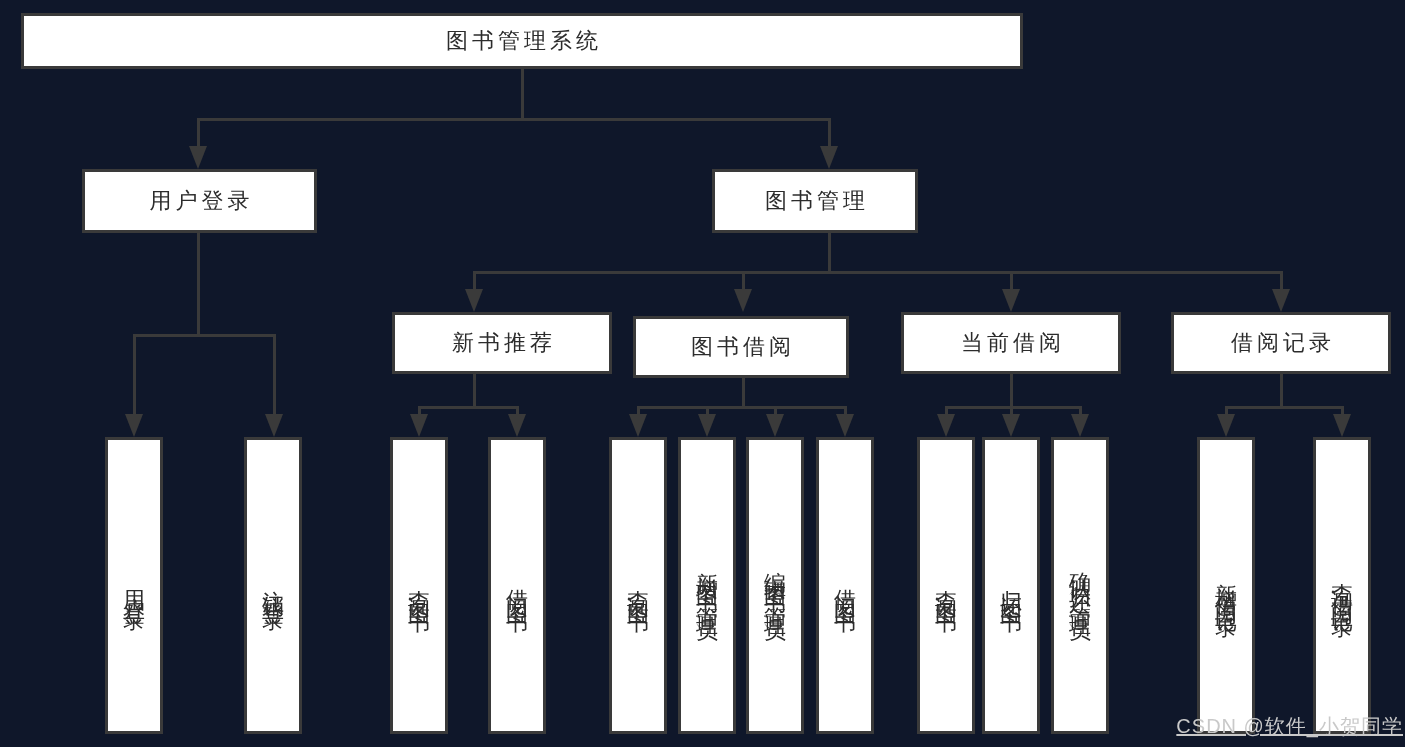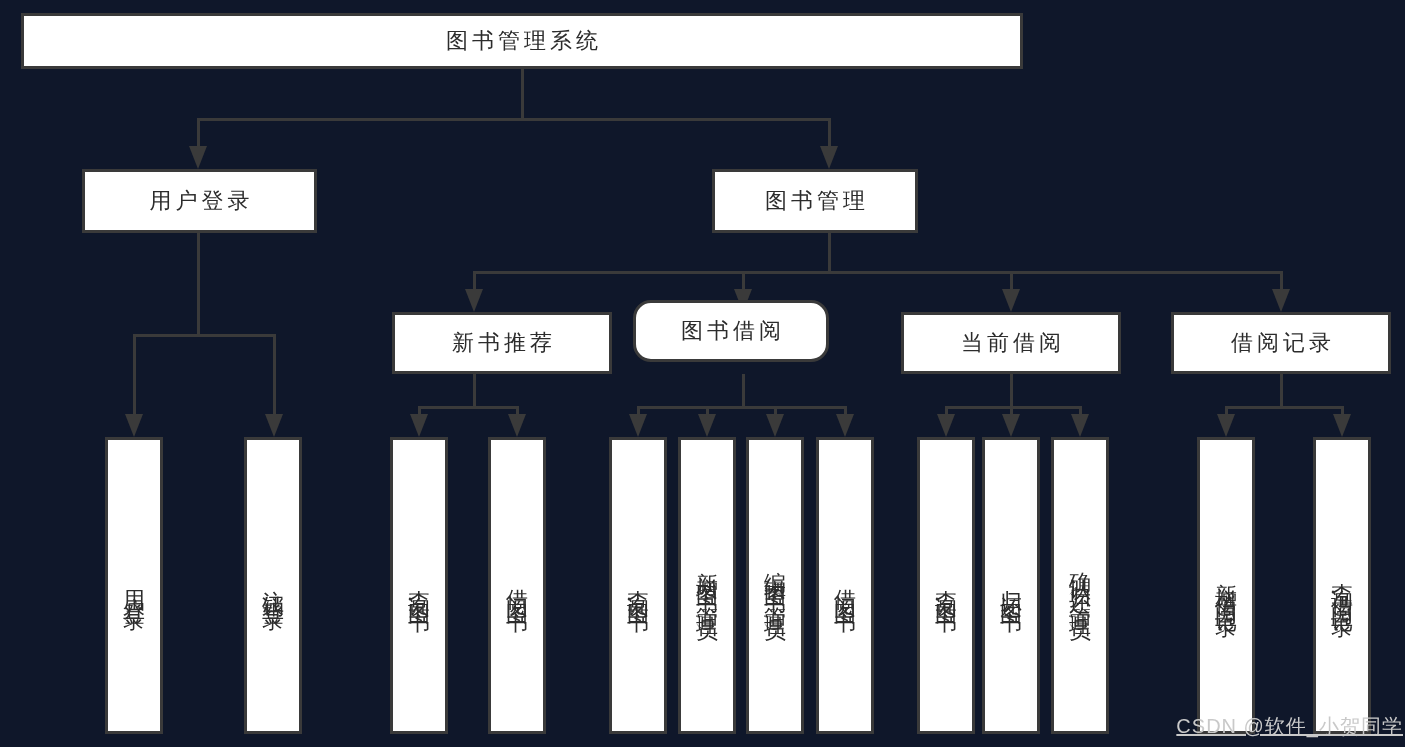--- a/index.html
+++ b/index.html
@@ -28,21 +28,21 @@
   <div class="node h" style="left:82px;top:169px;width:235px;height:64px;">
     <span>用户登录</span>
   </div>
   <div class="node h" style="left:712px;top:169px;width:206px;height:64px;">
     <span>图书管理</span>
   </div>
 
   <div class="node h" style="left:364px;top:312px;width:220px;height:62px;margin-left:28px;">
     <span>新书推荐</span>
   </div>
-  <div class="node h" style="left:633px;top:300px;width:196px;height:62px;border-radius:18px;">
+  <div class="node h" style="left:633px;top:316px;width:216px;height:62px;">
     <span>图书借阅</span>
   </div>
   <div class="node h" style="left:1171px;top:312px;width:220px;height:62px;">
     <span>借阅记录</span>
   </div>
   <div class="node h" style="left:901px;top:312px;width:220px;height:62px;">
     <span>当前借阅</span>
   </div>
 
   <div class="node v" style="left:105px;top:437px;width:58px;height:297px;">

